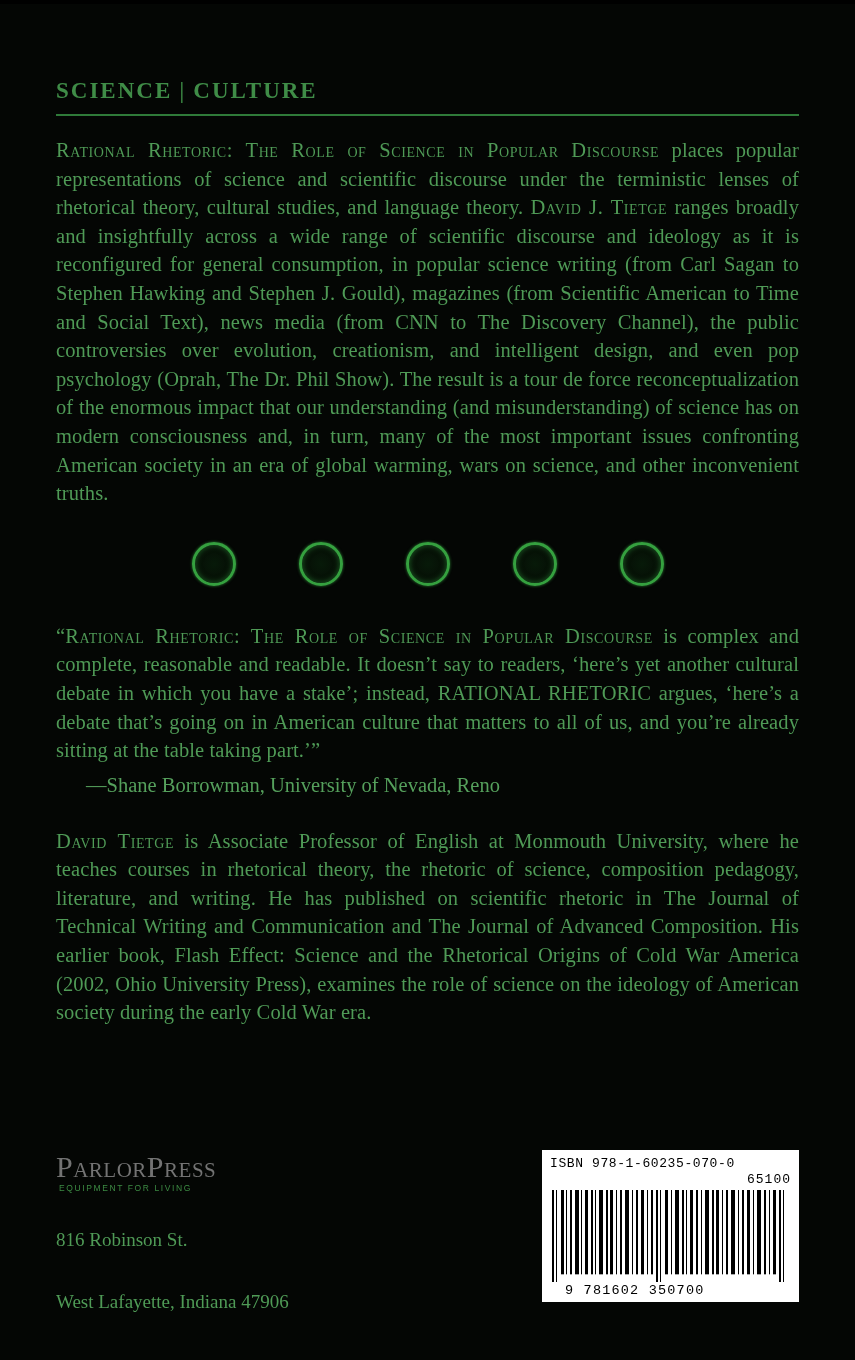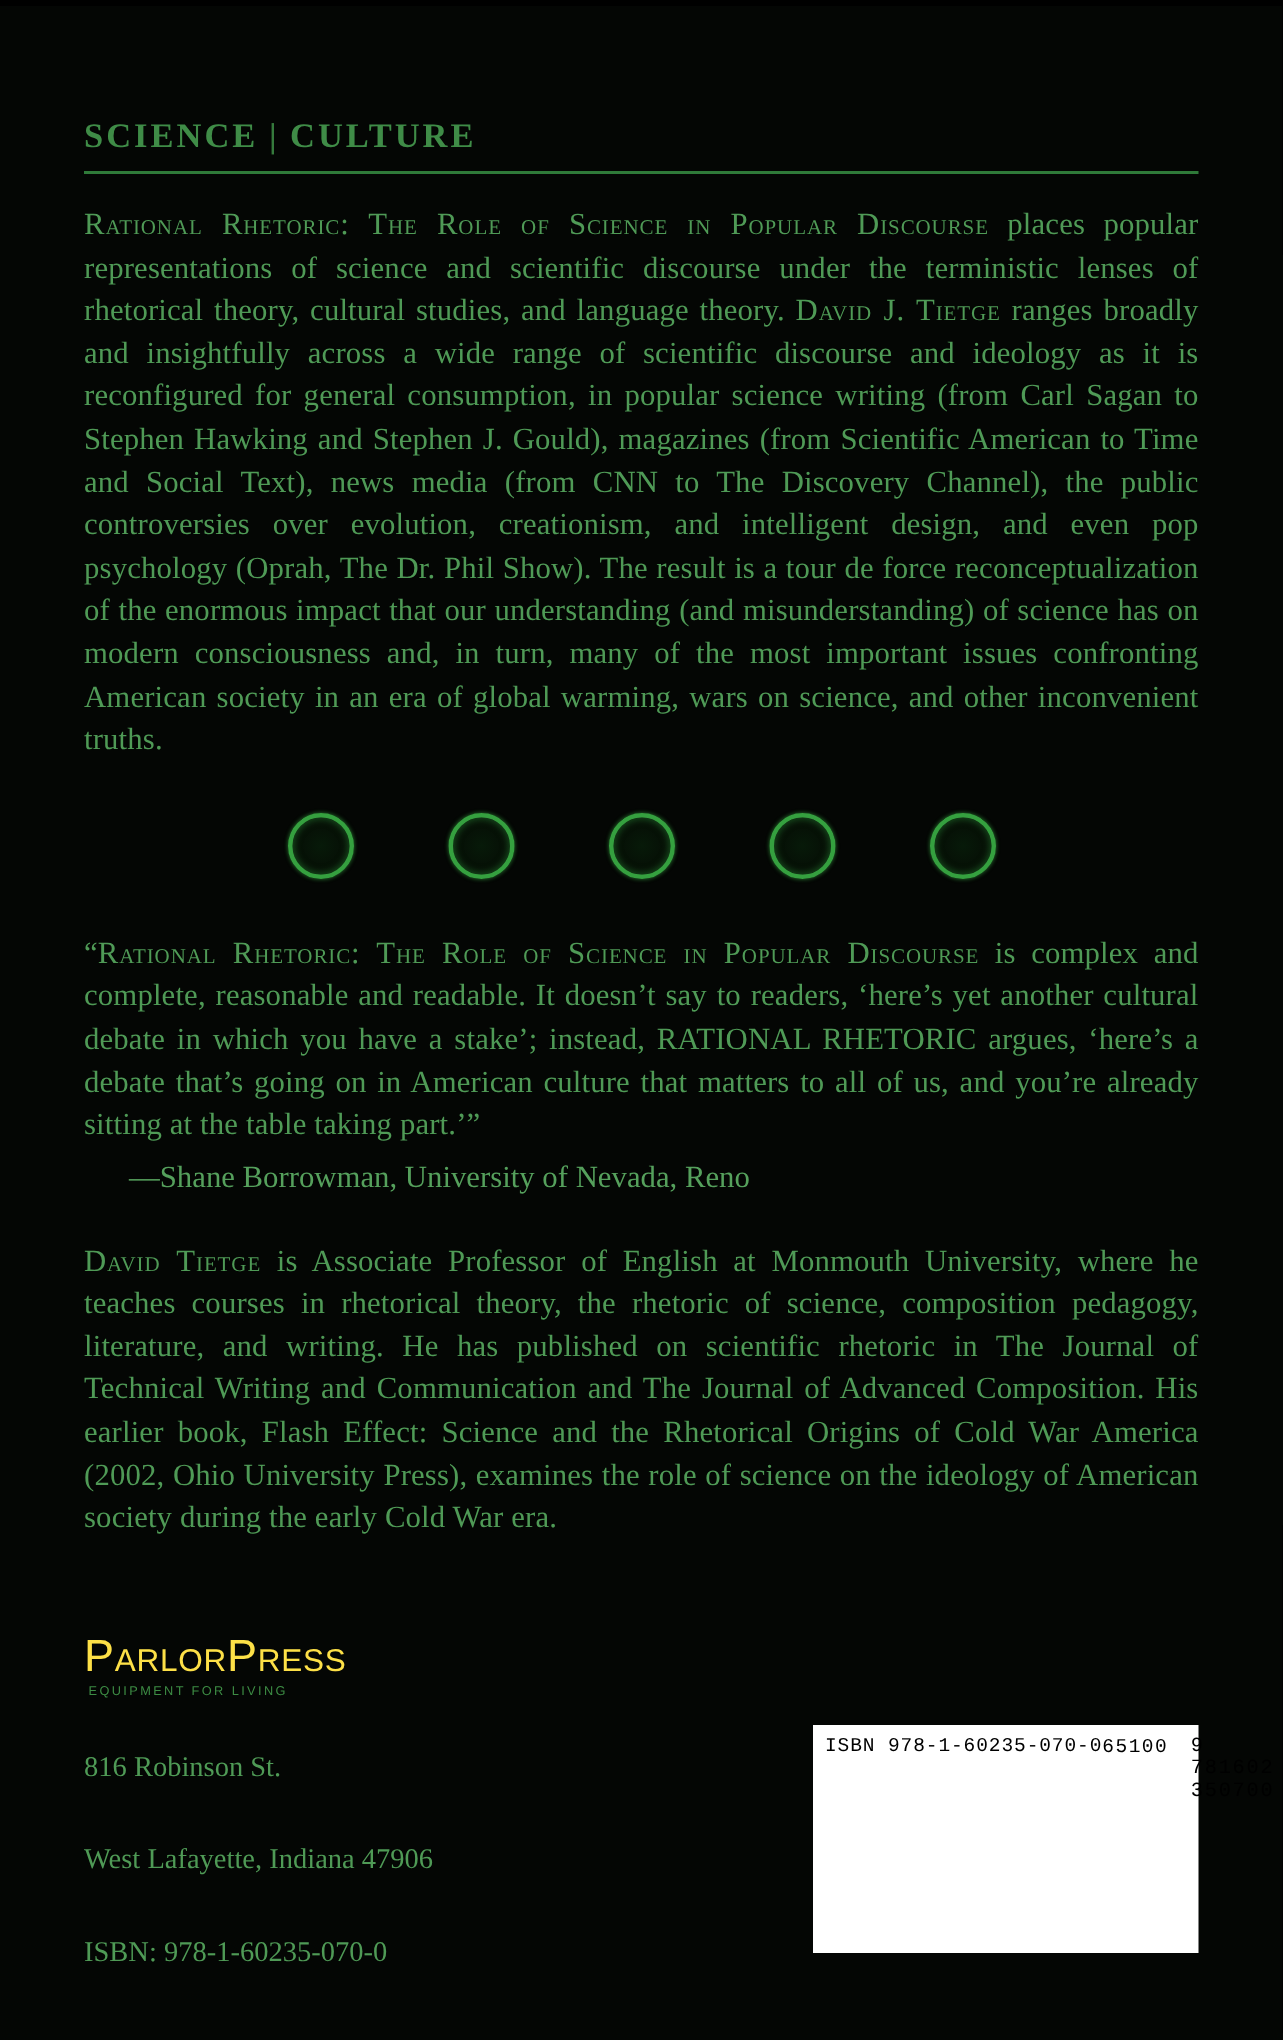--- a/index.html
+++ b/index.html
@@ -90,25 +90,25 @@
   .gap-lg { height: 28px; }
 
   
   .pub-wrap {
     position: absolute;
     left: 56px;
     bottom: 48px;
     width: 420px;
   }
   .pub-logo {
-    font-family: Liberation Sans, sans-serif;
+    font-family: Liberation Serif, serif;
     font-size: 30px;
     font-variant: small-caps;
     letter-spacing: 0.5px;
-    color: #fde047;
+    color: #737373;
     line-height: 1.05;
   }
   .pub-tag {
     font-family: Liberation Sans, sans-serif;
     font-size: 8.5px;
     letter-spacing: 1.6px;
     color: #3d8c44;
     margin: 1px 0 9px 3px;
   }
   .pub-line {
@@ -121,21 +121,21 @@
   
   .barcode-box {
     position: absolute;
     right: 56px;
     bottom: 62px;
     width: 257px;
     height: 152px;
     background: #ffffff;
     padding: 6px 8px 4px 8px;
     display: flex;
-    flex-direction: row;
+    flex-direction: column;
   }
   .isbn-top {
     font-family: "Liberation Mono", monospace;
     font-size: 13px;
     color: #000;
     letter-spacing: 0.6px;
     white-space: nowrap;
   }
   .isbn-sub {
     font-family: "Liberation Mono", monospace;
@@ -185,21 +185,20 @@
 
   <div class="gap-lg"></div>
 
   <p class="bio"><span class="sc">David Tietge</span><span> is Associate Professor of English at Monmouth University, where he teaches courses in rhetorical theory, the rhetoric of science, composition pedagogy, literature, and writing.  He has published on scientific rhetoric in The Journal of Technical Writing and Communication and The Journal of Advanced Composition.  His earlier book, Flash Effect: Science and the Rhetorical Origins of Cold War America (2002, Ohio University Press), examines the role of science on the ideology of American society during the early Cold War era.</span></p>
 
   <div class="pub-wrap">
     <div class="pub-logo"><span>Parlor</span><span>Press</span></div>
     <div class="pub-tag">EQUIPMENT FOR LIVING</div>
     <div class="pub-line">816 Robinson St.</div>
     <div class="pub-line">West Lafayette, Indiana 47906</div>
-    <div class="pub-line">ISBN: 978-1-60235-070-0</div>
   </div>
 
   <div class="barcode-box">
     <div class="isbn-top">ISBN 978-1-60235-070-0</div>
     <div class="isbn-sub">65100</div>
     <svg class="bars" viewBox="0 0 241 96" preserveAspectRatio="none">
       <g fill="#000000">
         <rect x="2" y="0" width="2" height="96"></rect>
         <rect x="6" y="0" width="1" height="96"></rect>
         <rect x="11" y="0" width="3" height="88"></rect>

